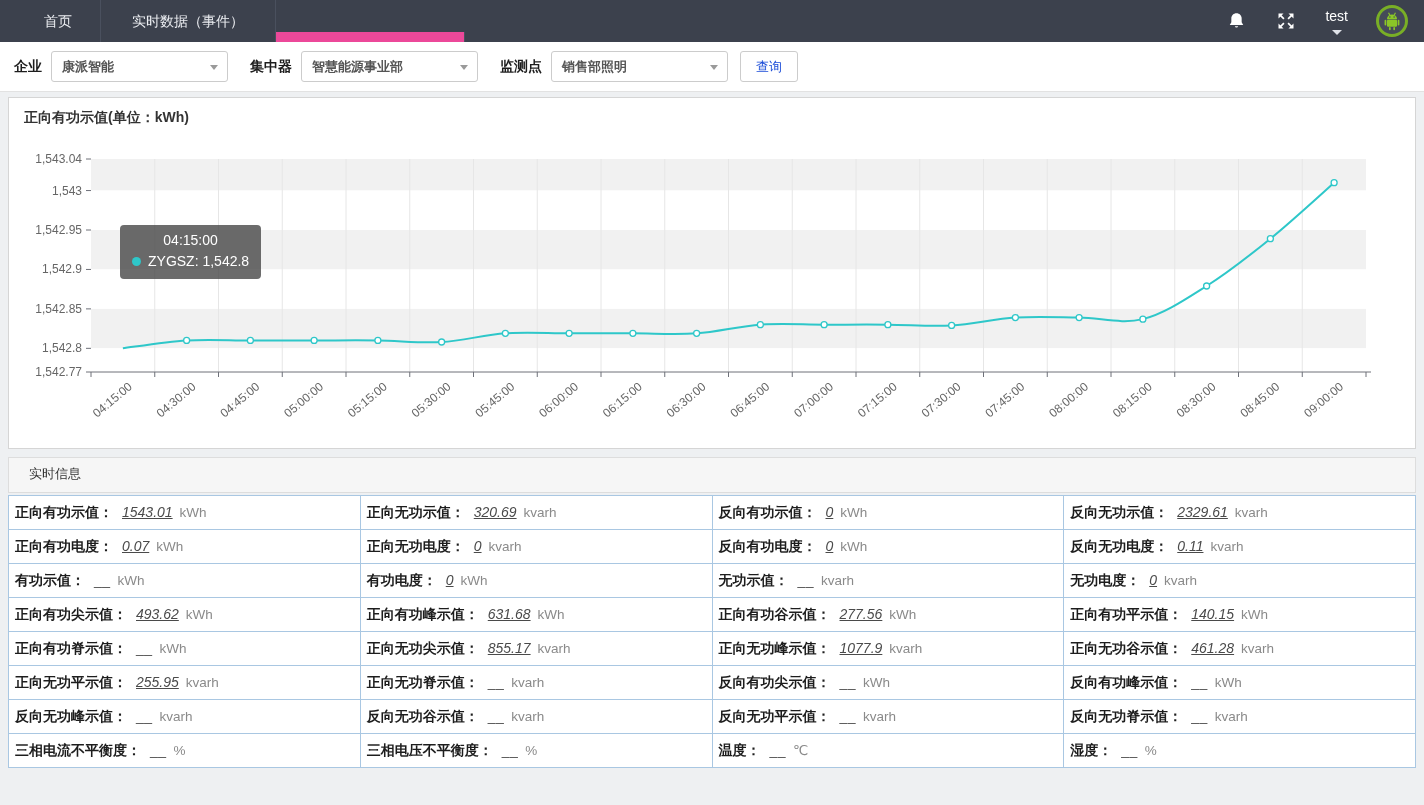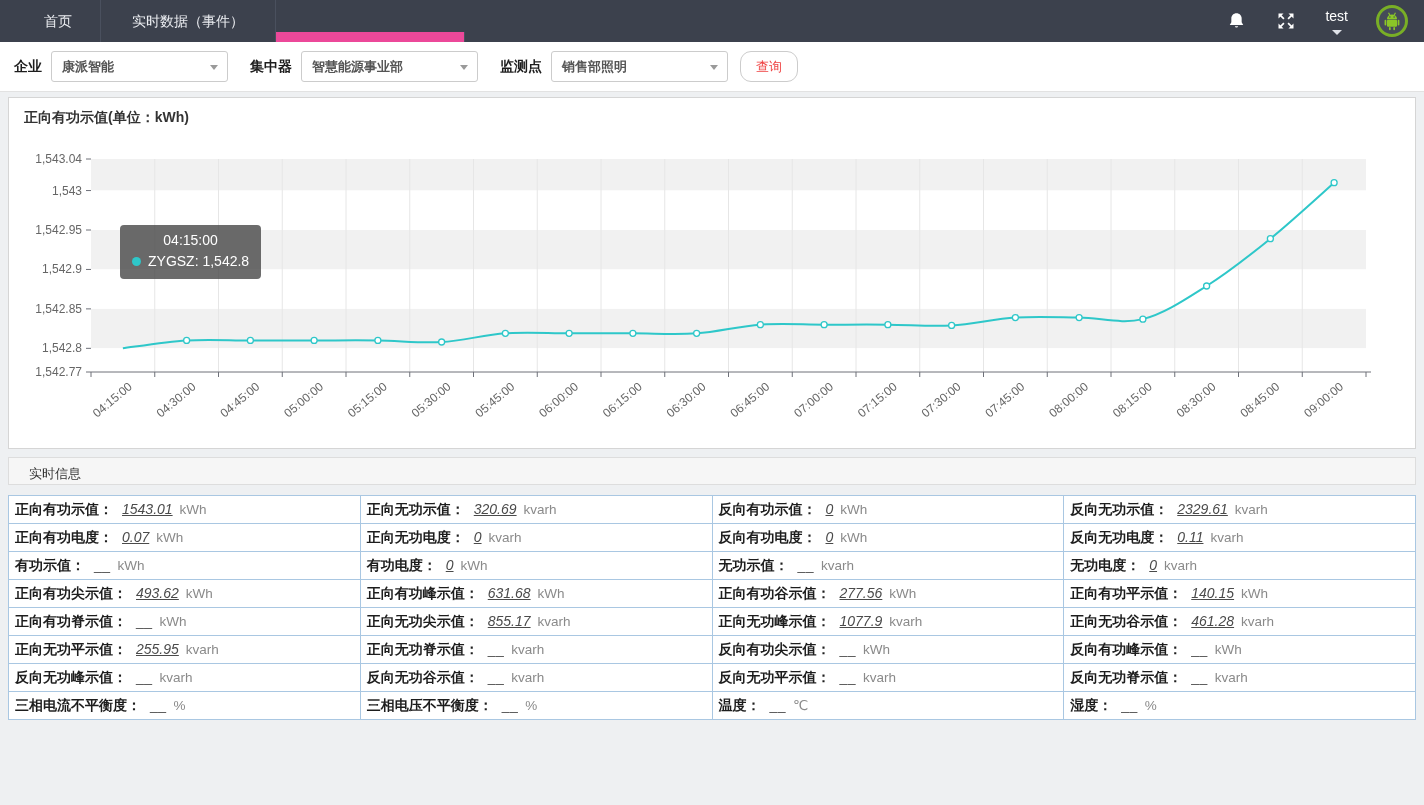--- a/index.html
+++ b/index.html
@@ -24,42 +24,42 @@
             display:flex; align-items:center; justify-content:center; cursor:pointer; }
   
   .filter-bar { height:50px; background:#fff; border-bottom:1px solid #e2e2e2;
                 display:flex; align-items:center; padding-left:14px; }
   .filter-label { font-weight:bold; font-size:14px; color:#1d1d1d; margin-right:9px; white-space:nowrap; }
   .select { position:relative; width:177px; height:31px; border:1px solid #ccc; border-radius:3px;
             background:#fff; font-size:13px; color:#555; line-height:29px; padding:0 24px 0 10px;
             margin-right:22px; cursor:pointer; white-space:nowrap; overflow:hidden;font-weight:bold; }
   .select .sel-caret { position:absolute; right:9px; top:13px; width:0; height:0;
             border-left:4px solid transparent; border-right:4px solid transparent; border-top:5px solid #9a9a9a; }
-  .btn-query { height:31px; padding:0 15px; border:1px solid #ccc; border-radius:11px; background:#fff;
-            font-size:13px; color:#ef4444; cursor:pointer; margin-left:-10px;
+  .btn-query { height:31px; padding:0 15px; border:1px solid #ccc; border-radius:3px; background:#fff;
+            font-size:13px; color:#1d4ed8; cursor:pointer; margin-left:-10px;
             font-family:"Liberation Sans","DejaVu Sans",sans-serif; }
   
   .chart-panel { position:absolute; top:97px; left:8px; width:1408px; height:352px;
                  background:#fff; border:1px solid #d5d5d5; }
   .chart-title { position:absolute; top:11px; left:15px; font-size:14px; font-weight:bold; color:#333; }
   #chart-svg { position:absolute; top:0; left:0; }
   .tooltip { position:absolute; left:111px; top:127px; z-index:6; min-width:96px;
              background:rgba(66,66,66,0.78); border-radius:4px; padding:5px 12px 7px 12px;
              color:#fff; font-size:14px; line-height:21px; }
   .tooltip .tip-time { text-align:center; }
   .tooltip .tip-series { display:flex; align-items:center; white-space:nowrap; }
   .tooltip .dot { display:inline-block; width:9px; height:9px; border-radius:50%;
                   background:#2ec7c9; margin-right:7px; flex:0 0 auto; }
   
-  .info-header { position:absolute; top:457px; left:8px; width:1408px; height:28px;
+  .info-header { position:absolute; top:457px; left:8px; width:1408px; height:36px;
                  background:#f6f6f6; border:1px solid #ddd; line-height:32px; padding-left:20px;
                  font-size:13px; color:#333; }
   .info-table { position:absolute; top:495px; left:8px; width:1408px;
                 border-collapse:collapse; table-layout:fixed; background:#fff; }
-  .info-table td { border:1px solid #a9c7e2; height:28px; padding:0 4px 0 6px;
+  .info-table td { border:1px solid #a9c7e2; height:34px; padding:0 4px 0 6px;
                    font-size:14px; white-space:nowrap; overflow:hidden; }
   .cell-label { font-weight:bold; color:#1d1d1d; }
   .cell-value { font-style:italic; text-decoration:underline; color:#4a4a4a; margin:0 7px 0 9px; }
   .cell-value.empty { text-decoration:none; font-style:normal; color:#555; letter-spacing:0.5px; }
   .cell-unit { color:#8a8a8a; font-size:13.5px; }
 </style>
 </head>
 <body>
 
 <div class="navbar">

